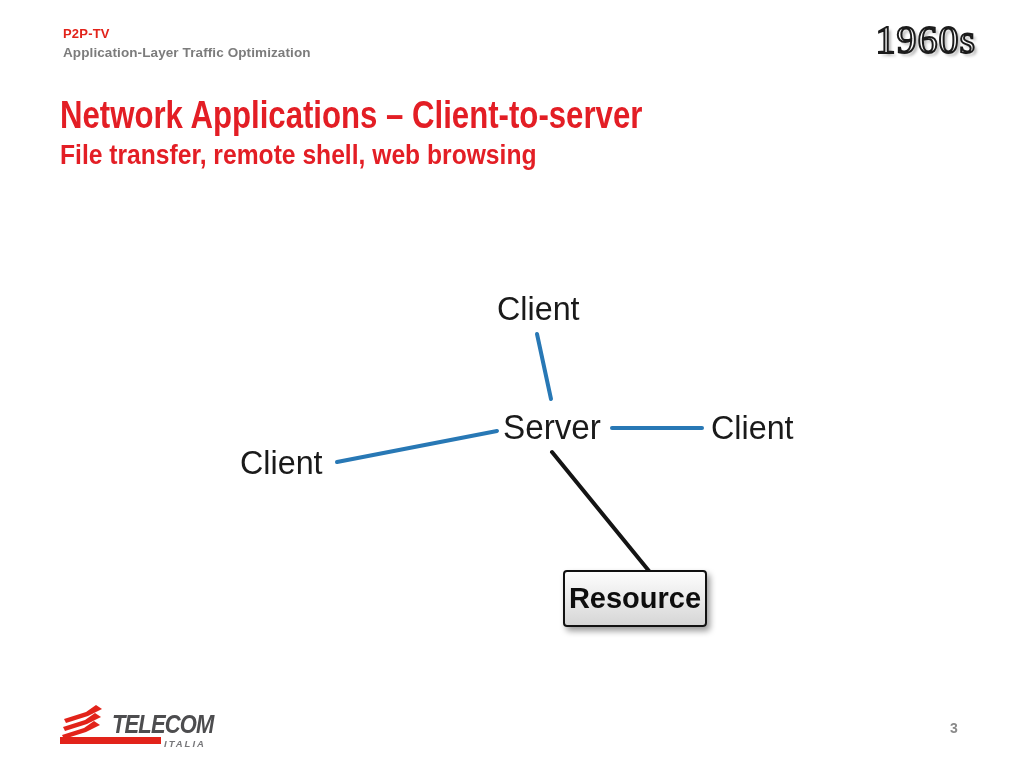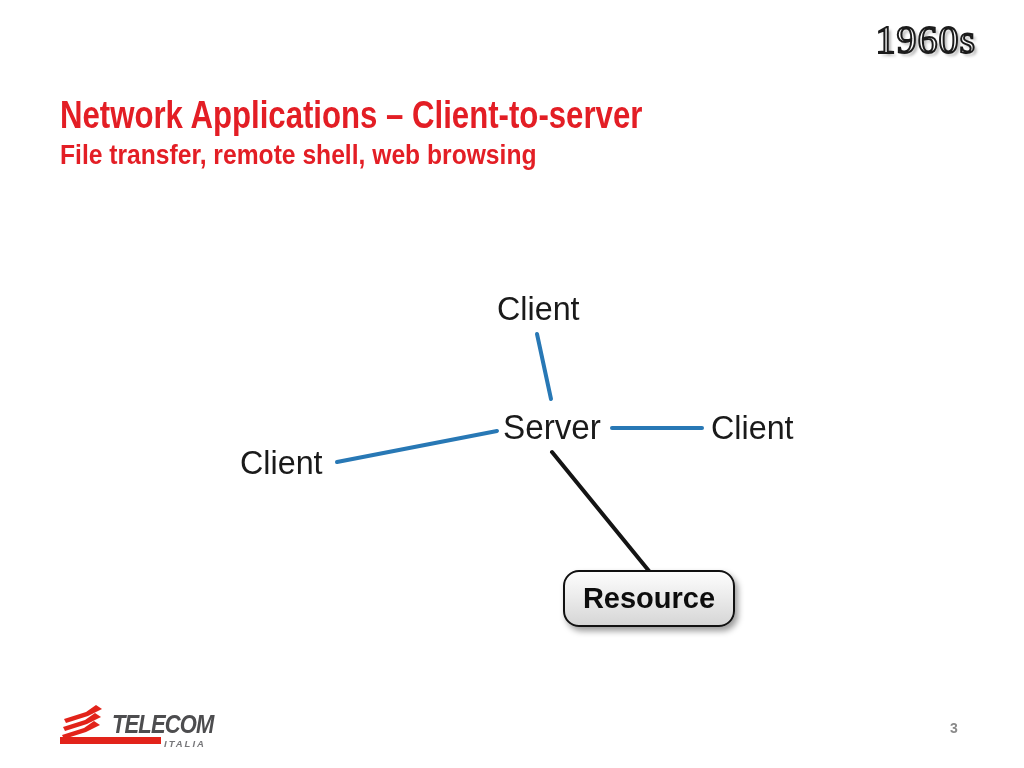--- a/index.html
+++ b/index.html
@@ -36,38 +36,42 @@
   .link-black{stroke:var(--line-black);stroke-width:4;stroke-linecap:round;}
   .lbl{
     position:absolute;font-size:34px;color:#1a1a1a;white-space:nowrap;
     transform:scaleX(.95);transform-origin:0 0;
   }
   .lbl-client-top{left:497px;top:289px;}
   .lbl-server{left:503px;top:407px;font-size:35px;}
   .lbl-client-right{left:711px;top:408px;}
   .lbl-client-left{left:240px;top:443px;}
   .resource{
-    position:absolute;left:563px;top:570px;width:172px;height:57px;
+    position:absolute;left:563px;top:570px;width:144px;height:57px;
     display:flex;align-items:center;justify-content:center;box-sizing:border-box;
-    border:2.5px solid #111;border-radius:16px;
+    border:2.5px solid #111;border-radius:4px;
     background:linear-gradient(180deg,#fdfdfd 0%,#ececec 45%,#d6d6d6 100%);
     box-shadow:3px 4px 6px rgba(0,0,0,.40);
   }
   .resource span{font-size:29px;font-weight:bold;color:#0d0d0d;}
   
   .logo{position:absolute;left:60px;top:702px;}
   .logo-word{font-family:"Liberation Sans",sans-serif;font-weight:bold;font-style:italic;fill:var(--logo-gray);}
   .logo-sub{font-family:"Liberation Sans",sans-serif;font-weight:bold;font-style:italic;fill:#77777a;}
   .page-num{position:absolute;left:950px;top:720px;font-size:14px;font-weight:bold;color:var(--page-gray);}
 </style>
 </head>
 <body>
 
 <div class="slide">
 
+  <div class="brand">
+    <div class="brand-name">P2P-TV</div>
+    <div class="brand-sub">Application-Layer Traffic Optimization</div>
+  </div>
   <div class="era">1960s</div>
 
   <h1 class="title">Network Applications – Client-to-server</h1>
   <h2 class="subtitle">File transfer, remote shell, web browsing</h2>
 
   <svg class="links" width="1024" height="768" viewBox="0 0 1024 768">
     <line class="link-blue" x1="537" y1="334" x2="551" y2="399"></line>
     <line class="link-blue" x1="337" y1="462" x2="497" y2="431"></line>
     <line class="link-blue" x1="612" y1="428" x2="702" y2="428"></line>
     <line class="link-black" x1="552" y1="452" x2="649" y2="571"></line>

